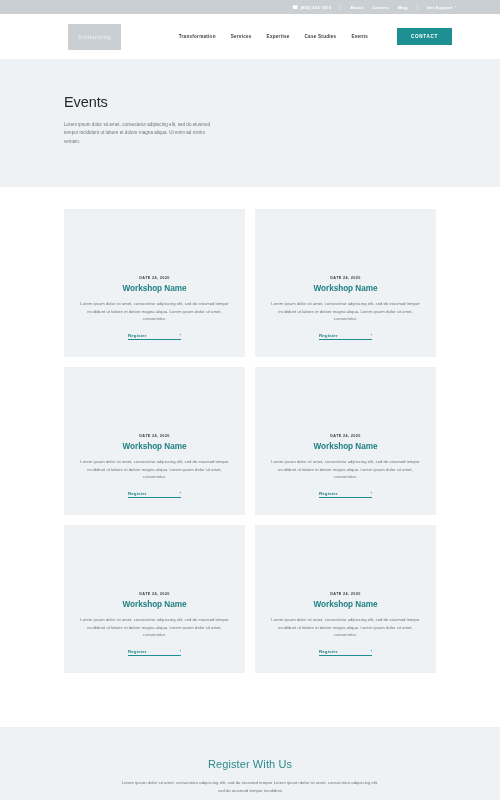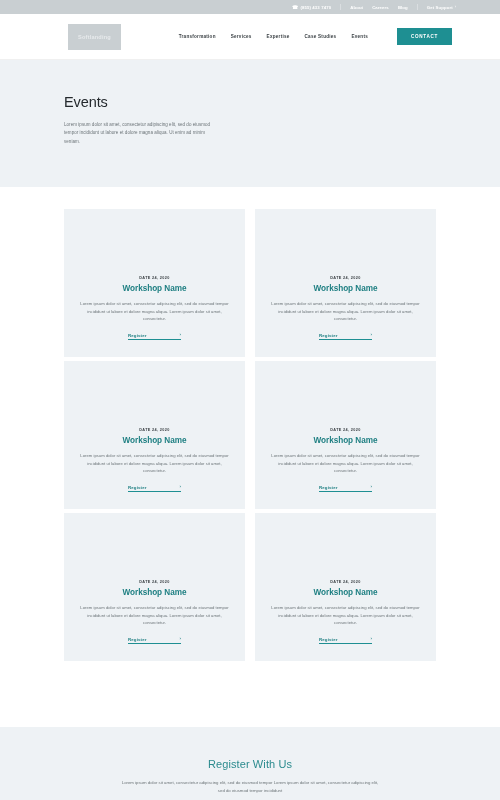--- a/index.html
+++ b/index.html
@@ -93,21 +93,21 @@
     line-height: 1.85;
     max-width: 158px;
     letter-spacing: .05px;
   }
 
   
   .grid-wrap { padding: 22px 64px 0 64px; }
   .grid {
     display: grid;
     grid-template-columns: 1fr 1fr;
-    gap: 4px 10px;
+    gap: 10px 10px;
   }
   .card {
     background: #eef2f5;
     height: 148px;
     display: flex;
     flex-direction: column;
     justify-content: flex-end;
     align-items: center;
     padding: 0 14px 17px 14px;
     text-align: center;

